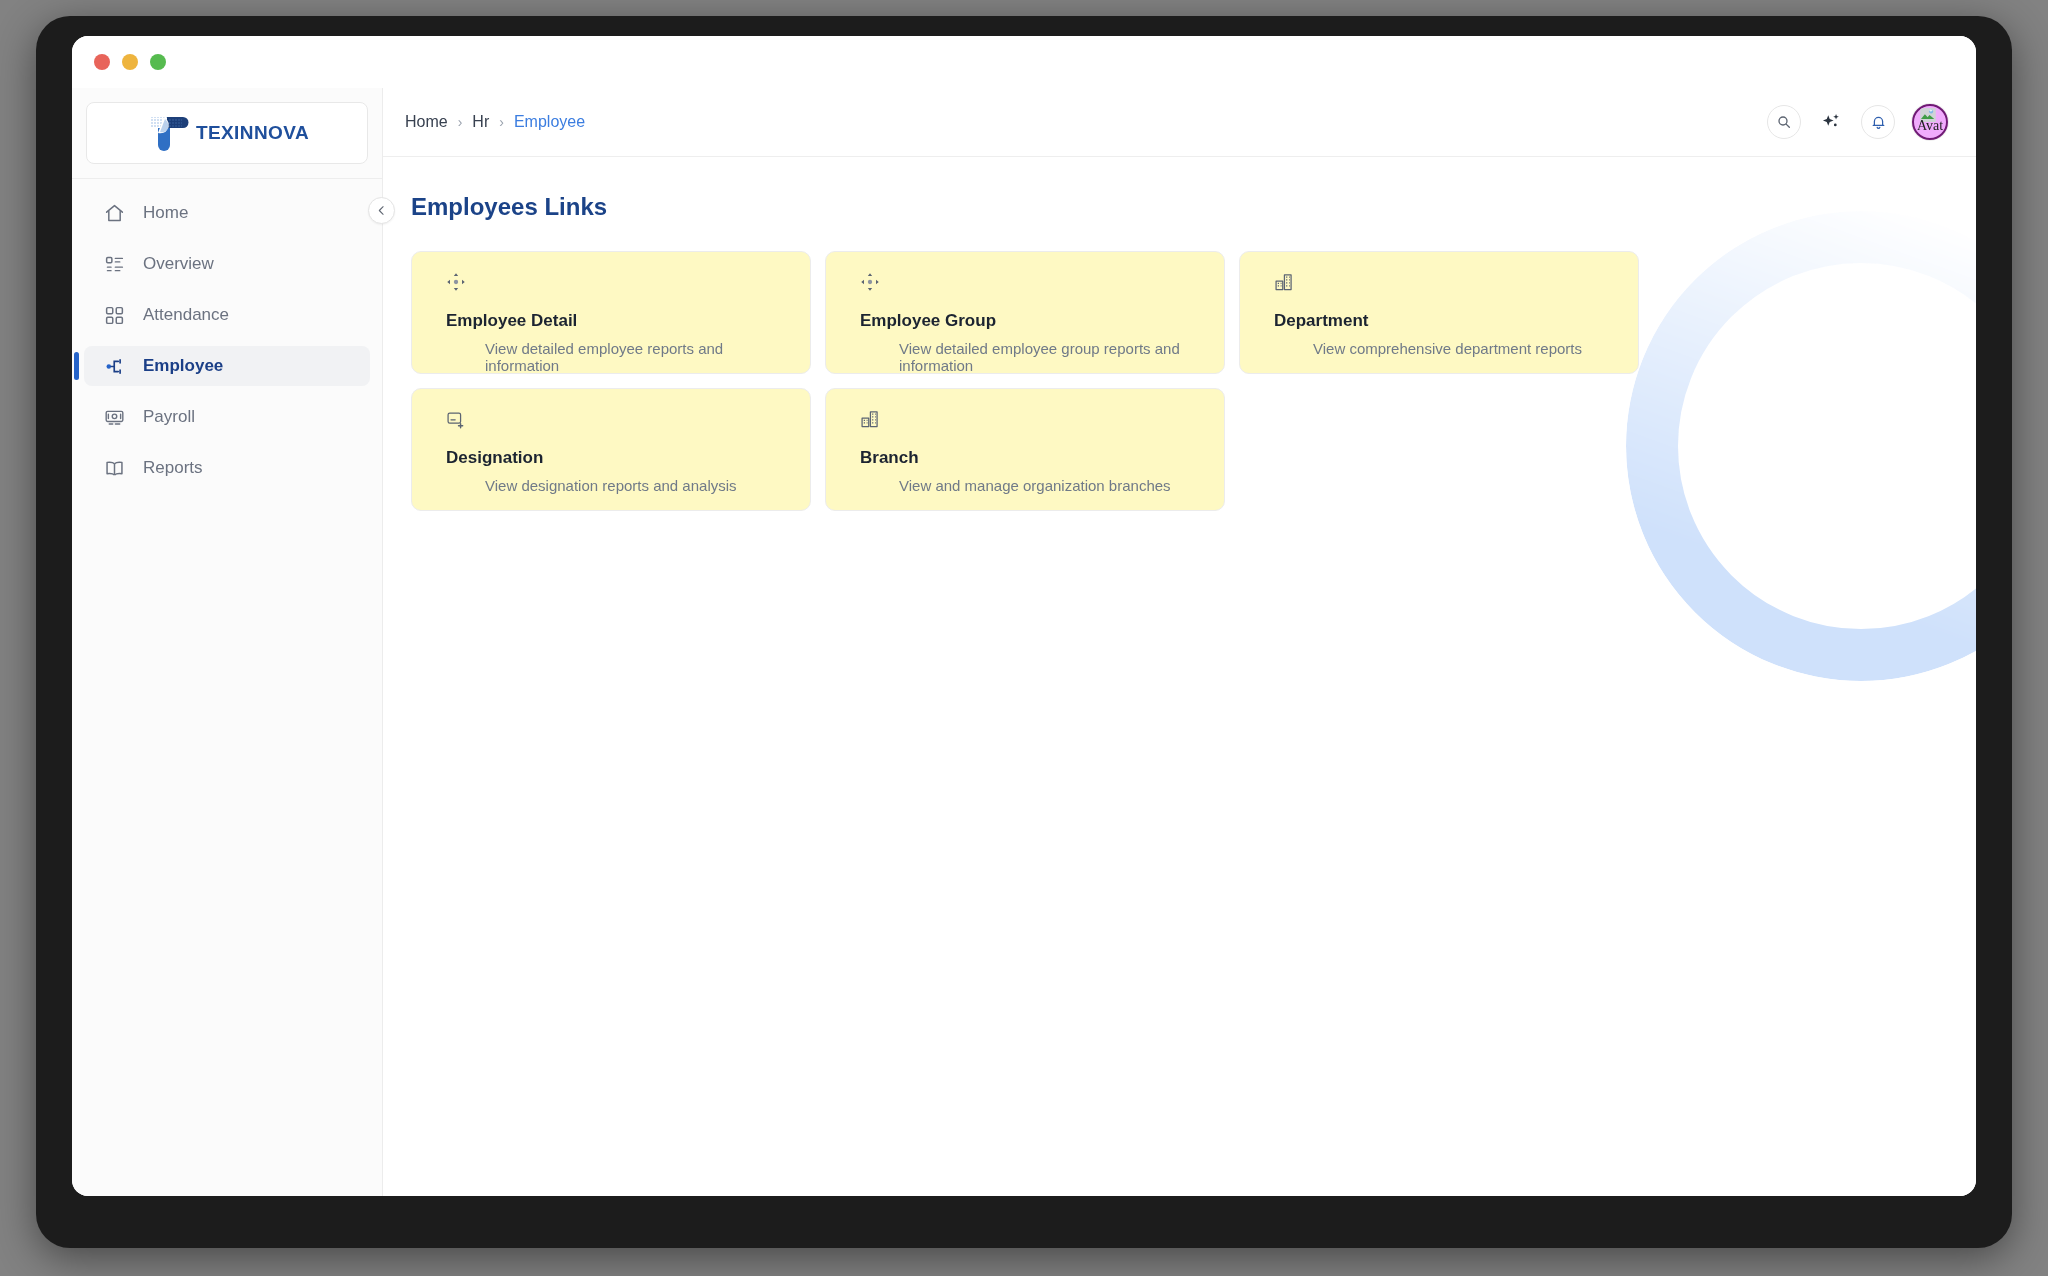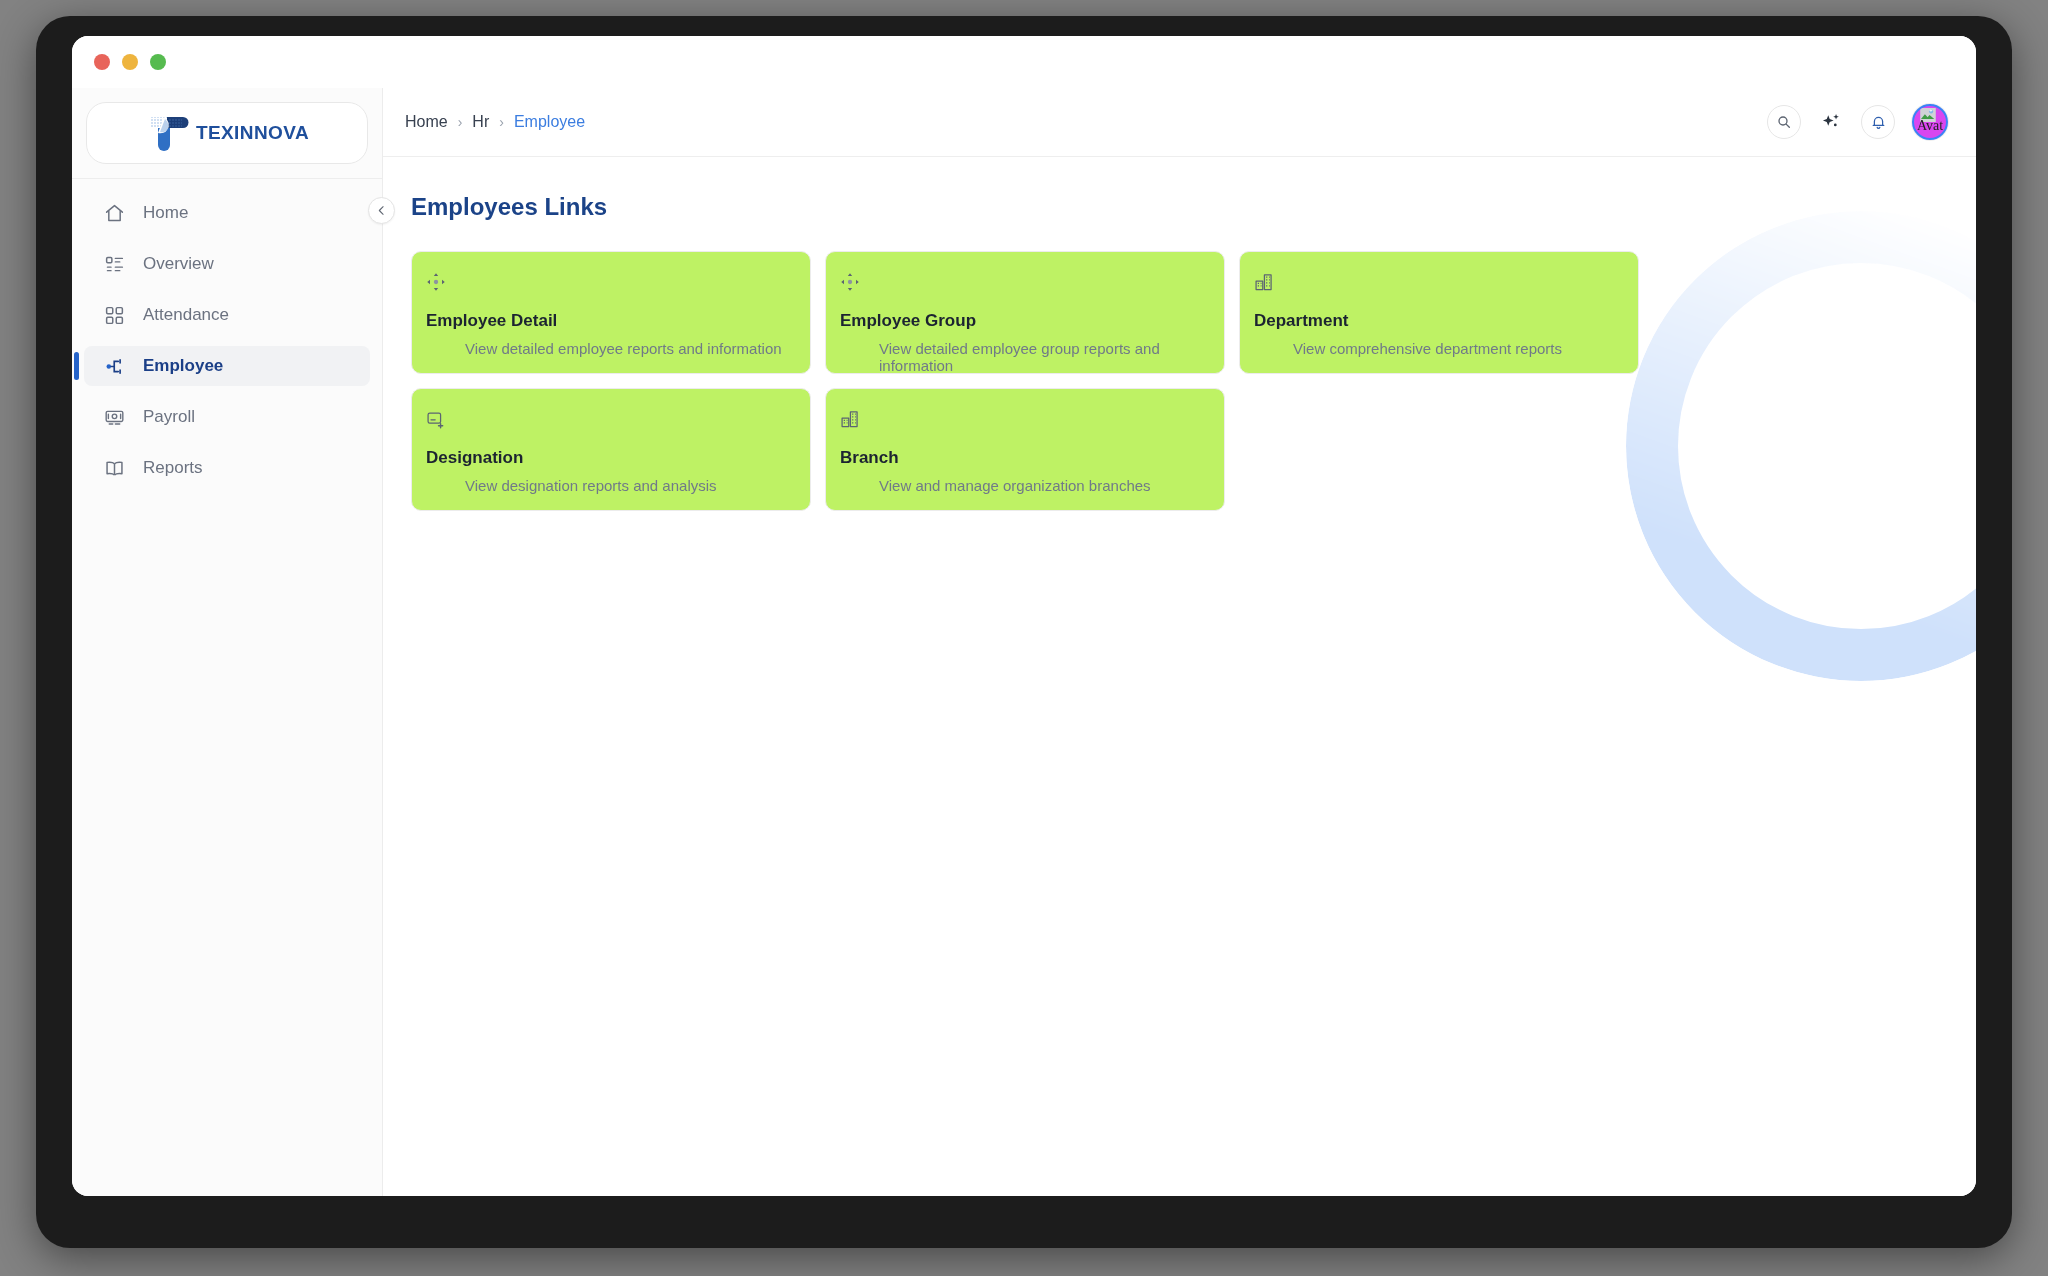--- a/index.html
+++ b/index.html
@@ -48,21 +48,21 @@
     left: 0; top: 52px;
     width: 311px; height: 1108px;
     background: #fbfbfb;
     border-right: 1px solid #ececec;
     z-index: 6;
   }
   #logo-box {
     margin: 14px 14px 0 14px;
     height: 62px;
     border: 1px solid #e8e8e8;
-    border-radius: 20px;
+    border-radius: 8px;
     background: #fff;
     display: flex; align-items: center; justify-content: center;
     gap: 5px;
   }
   #logo-mark { width: 46px; height: 40px; flex: none; }
   #logo-word {
     font-size: 19px; font-weight: bold;
     color: #1f4f9c; letter-spacing: .4px;
   }
   #sidebar-sep {
@@ -141,22 +141,22 @@
     border-radius: 50%;
     border: 1px solid #e6e6e6;
     background:#fff;
     display:flex; align-items:center; justify-content:center;
     cursor: pointer;
   }
   .icon-plain { width: 26px; height: 26px; display:flex; align-items:center; justify-content:center; cursor:pointer;}
   #avatar {
     width: 36px; height: 36px; border-radius: 50%;
     overflow: hidden;
-    background: #d946ef;
-    border: 2px solid #3b82f6;
+    background: #f0abfc;
+    border: 2px solid #701a75;
     box-shadow: 0 0 0 1px #eee;
     position: relative;
     cursor: pointer;
     font-size: 13px;
     color: #222;
   }
   #avatar .brk {
     position:absolute; left:6px; top:2px;
     width:16px; height:14px;
   }
@@ -178,22 +178,22 @@
     display: grid;
     grid-template-columns: repeat(3, 400px);
     gap: 14px;
     position: relative;
     z-index: 3;
   }
   .card {
     height: 123px;
     border: 1px solid #ececec;
     border-radius: 10px;
-    background: #bef264;
-    padding: 20px 19px 0 14px;
+    background: #fef9c3;
+    padding: 20px 19px 0 34px;
     cursor: pointer;
   }
   .card-icon { height: 24px; margin-bottom: 15px; color: #5b6472; }
   .card-title {
     font-size: 17px; font-weight: bold;
     color: #1c2431; margin-bottom: 9px;
   }
   .card-desc { font-size: 15px; color: #707a88; margin-left: 39px; }
 
   

